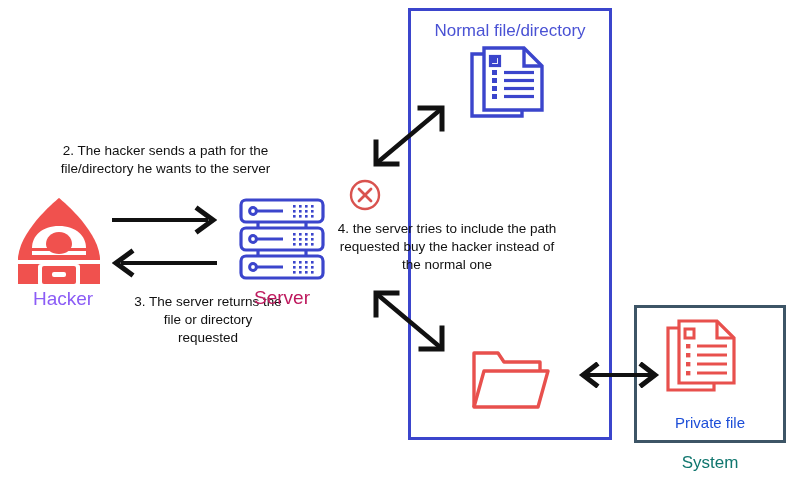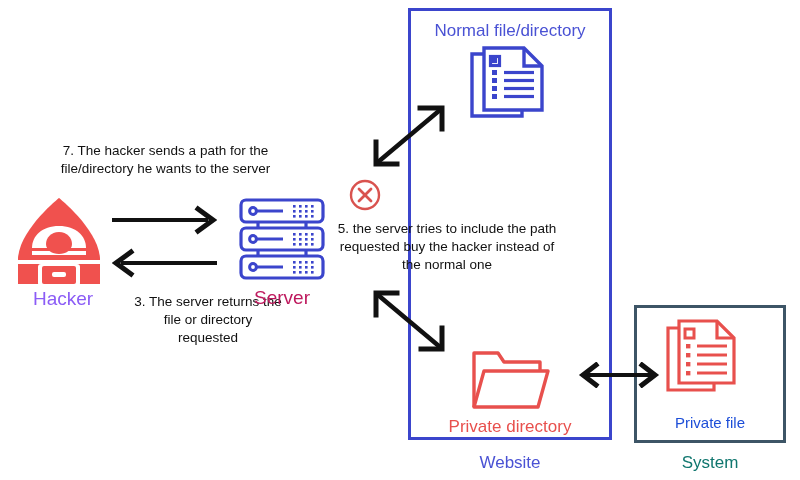--- a/index.html
+++ b/index.html
@@ -132,21 +132,21 @@
 
         <rect x="30" y="70" width="34" height="18" rx="2"></rect>
       </g>
       <g fill="#ffffff">
         <rect x="40" y="76" width="14" height="5" rx="2"></rect>
       </g>
     </svg>
   </div>
   <div class="abs label lbl-hacker">Hacker</div>
 
-  <div class="abs step step1">7. The hacker sends a path for the file/directory he wants to the server</div>
+  <div class="abs step step1">2. The hacker sends a path for the file/directory he wants to the server</div>
 
   <div class="abs h-arrow arr-right">
     <svg width="105" height="30" viewBox="0 0 105 30">
       <line x1="0" y1="15" x2="96" y2="15" stroke="#111111" stroke-width="4"></line>
       <polyline points="86,4 101,15 86,26" fill="none" stroke="#111111" stroke-width="5" stroke-linecap="square" stroke-linejoin="miter"></polyline>
     </svg>
   </div>
 
   <div class="abs h-arrow arr-left">
     <svg width="105" height="30" viewBox="0 0 105 30">
@@ -219,21 +219,21 @@
   <div class="abs label lbl-server">Server</div>
 
   <div class="abs x-circle">
     <svg width="34" height="34" viewBox="0 0 34 34">
       <circle cx="17" cy="17" r="14" fill="none" stroke="#d9534f" stroke-width="2.4"></circle>
       <line x1="11" y1="11" x2="23" y2="23" stroke="#d9534f" stroke-width="2.8" stroke-linecap="round"></line>
       <line x1="23" y1="11" x2="11" y2="23" stroke="#d9534f" stroke-width="2.8" stroke-linecap="round"></line>
     </svg>
   </div>
 
-  <div class="abs step step2">5. the server tries to include the path requested buy the hacker instead of the normal one</div>
+  <div class="abs step step2">4. the server tries to include the path requested buy the hacker instead of the normal one</div>
 
   <div class="abs diag diag-up">
     <svg width="82" height="72" viewBox="0 0 82 72">
       <line x1="10" y1="62" x2="72" y2="10" stroke="#111111" stroke-width="4.5"></line>
       <polyline points="52,8 74,8 74,29" fill="none" stroke="#111111" stroke-width="5" stroke-linecap="square"></polyline>
       <polyline points="8,42 8,64 29,64" fill="none" stroke="#111111" stroke-width="5" stroke-linecap="square"></polyline>
     </svg>
   </div>
 
   <div class="abs diag diag-down">
@@ -272,21 +272,20 @@
   </div>
 
   <div class="abs icon-folder-red">
     <svg width="80" height="68" viewBox="0 0 80 68">
       <g fill="none" stroke="#e8504d" stroke-width="3.4" stroke-linejoin="round">
         <path d="M4 62 L4 8 L28 8 L34 17 L70 17 L70 26"></path>
         <path d="M4 62 L14 26 L78 26 L68 62 Z"></path>
       </g>
     </svg>
   </div>
-  <div class="abs label lbl-private-dir">Private directory</div>
 
   <div class="abs dbl-arrow">
     <svg width="82" height="26" viewBox="0 0 82 26">
       <line x1="8" y1="13" x2="74" y2="13" stroke="#111111" stroke-width="4"></line>
       <polyline points="18,3 5,13 18,23" fill="none" stroke="#111111" stroke-width="5" stroke-linecap="square"></polyline>
       <polyline points="64,3 77,13 64,23" fill="none" stroke="#111111" stroke-width="5" stroke-linecap="square"></polyline>
     </svg>
   </div>
 
   <div class="abs icon-doc-red">
@@ -306,16 +305,15 @@
         <rect x="21" y="11" width="9" height="9" fill="none"></rect>
         <line x1="33" y1="28" x2="63" y2="28"></line>
         <line x1="33" y1="37" x2="63" y2="37"></line>
         <line x1="33" y1="46" x2="63" y2="46"></line>
         <line x1="33" y1="55" x2="63" y2="55"></line>
       </g>
     </svg>
   </div>
   <div class="abs label lbl-private-file">Private file</div>
 
-  <div class="abs label lbl-website">Website</div>
   <div class="abs label lbl-system">System</div>
 
 </div>
 
 </body></html>

